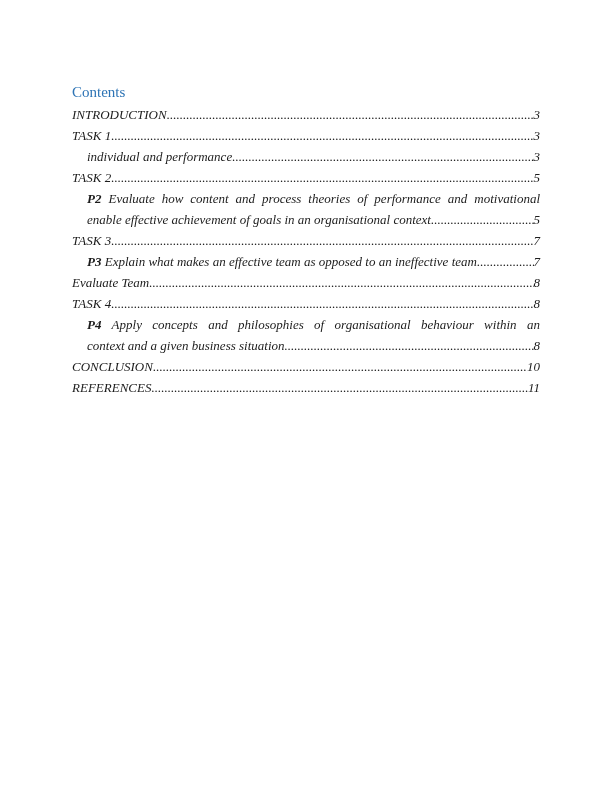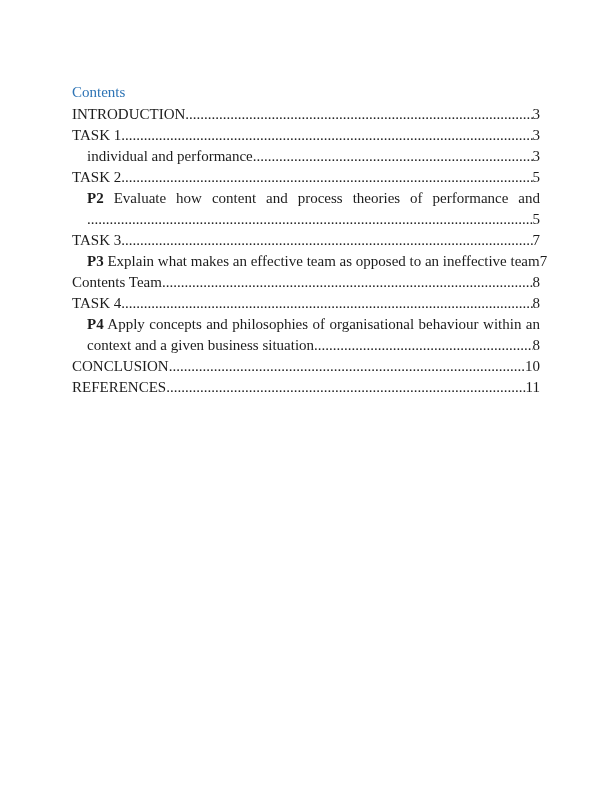--- a/index.html
+++ b/index.html
@@ -19,22 +19,23 @@
     color: #1c1c1c;
   }
   .toc-heading {
     margin: 0 0 3px 0;
     font-size: 15px;
     line-height: 17px;
     font-weight: 400;
     font-family: "Liberation Serif", "DejaVu Serif", serif;
   }
   .toc-list {
-    font-size: 15px;
+    font-size: 13px;
     line-height: 21px;
+    font-style: italic;
   }
   .toc-entry {
     margin: 0;
   }
   .toc-entry.indented .toc-line {
     padding-left: 15px;
   }
   .toc-line {
     height: 21px;
   }
@@ -98,41 +99,42 @@
       <div class="toc-entry">
         <div class="toc-line leader-line">
           <span class="entry-text"><span>TASK 2</span></span>
           <span class="dots"></span>
           <span class="pagenum">5</span>
         </div>
       </div>
       <div class="toc-entry indented">
         <div class="toc-line justified-line"><span class="entry-text"><b>P2</b> <span>Evaluate how content and process theories of performance and motivational techniques</span></span></div>
         <div class="toc-line leader-line">
+          <span class="entry-text"><span>enable effective achievement of goals in an organisational context</span></span>
           <span class="dots"></span>
           <span class="pagenum">5</span>
         </div>
       </div>
       <div class="toc-entry">
         <div class="toc-line leader-line">
           <span class="entry-text"><span>TASK 3</span></span>
           <span class="dots"></span>
           <span class="pagenum">7</span>
         </div>
       </div>
       <div class="toc-entry indented">
         <div class="toc-line leader-line">
           <span class="entry-text"><b>P3</b> <span>Explain what makes an effective team as opposed to an ineffective team</span></span>
           <span class="dots"></span>
           <span class="pagenum">7</span>
         </div>
       </div>
       <div class="toc-entry">
         <div class="toc-line leader-line">
-          <span class="entry-text"><span>Contents Team</span></span>
+          <span class="entry-text"><span>Evaluate Team</span></span>
           <span class="dots"></span>
           <span class="pagenum">8</span>
         </div>
       </div>
       <div class="toc-entry">
         <div class="toc-line leader-line">
           <span class="entry-text"><span>TASK 4</span></span>
           <span class="dots"></span>
           <span class="pagenum">8</span>
         </div>

